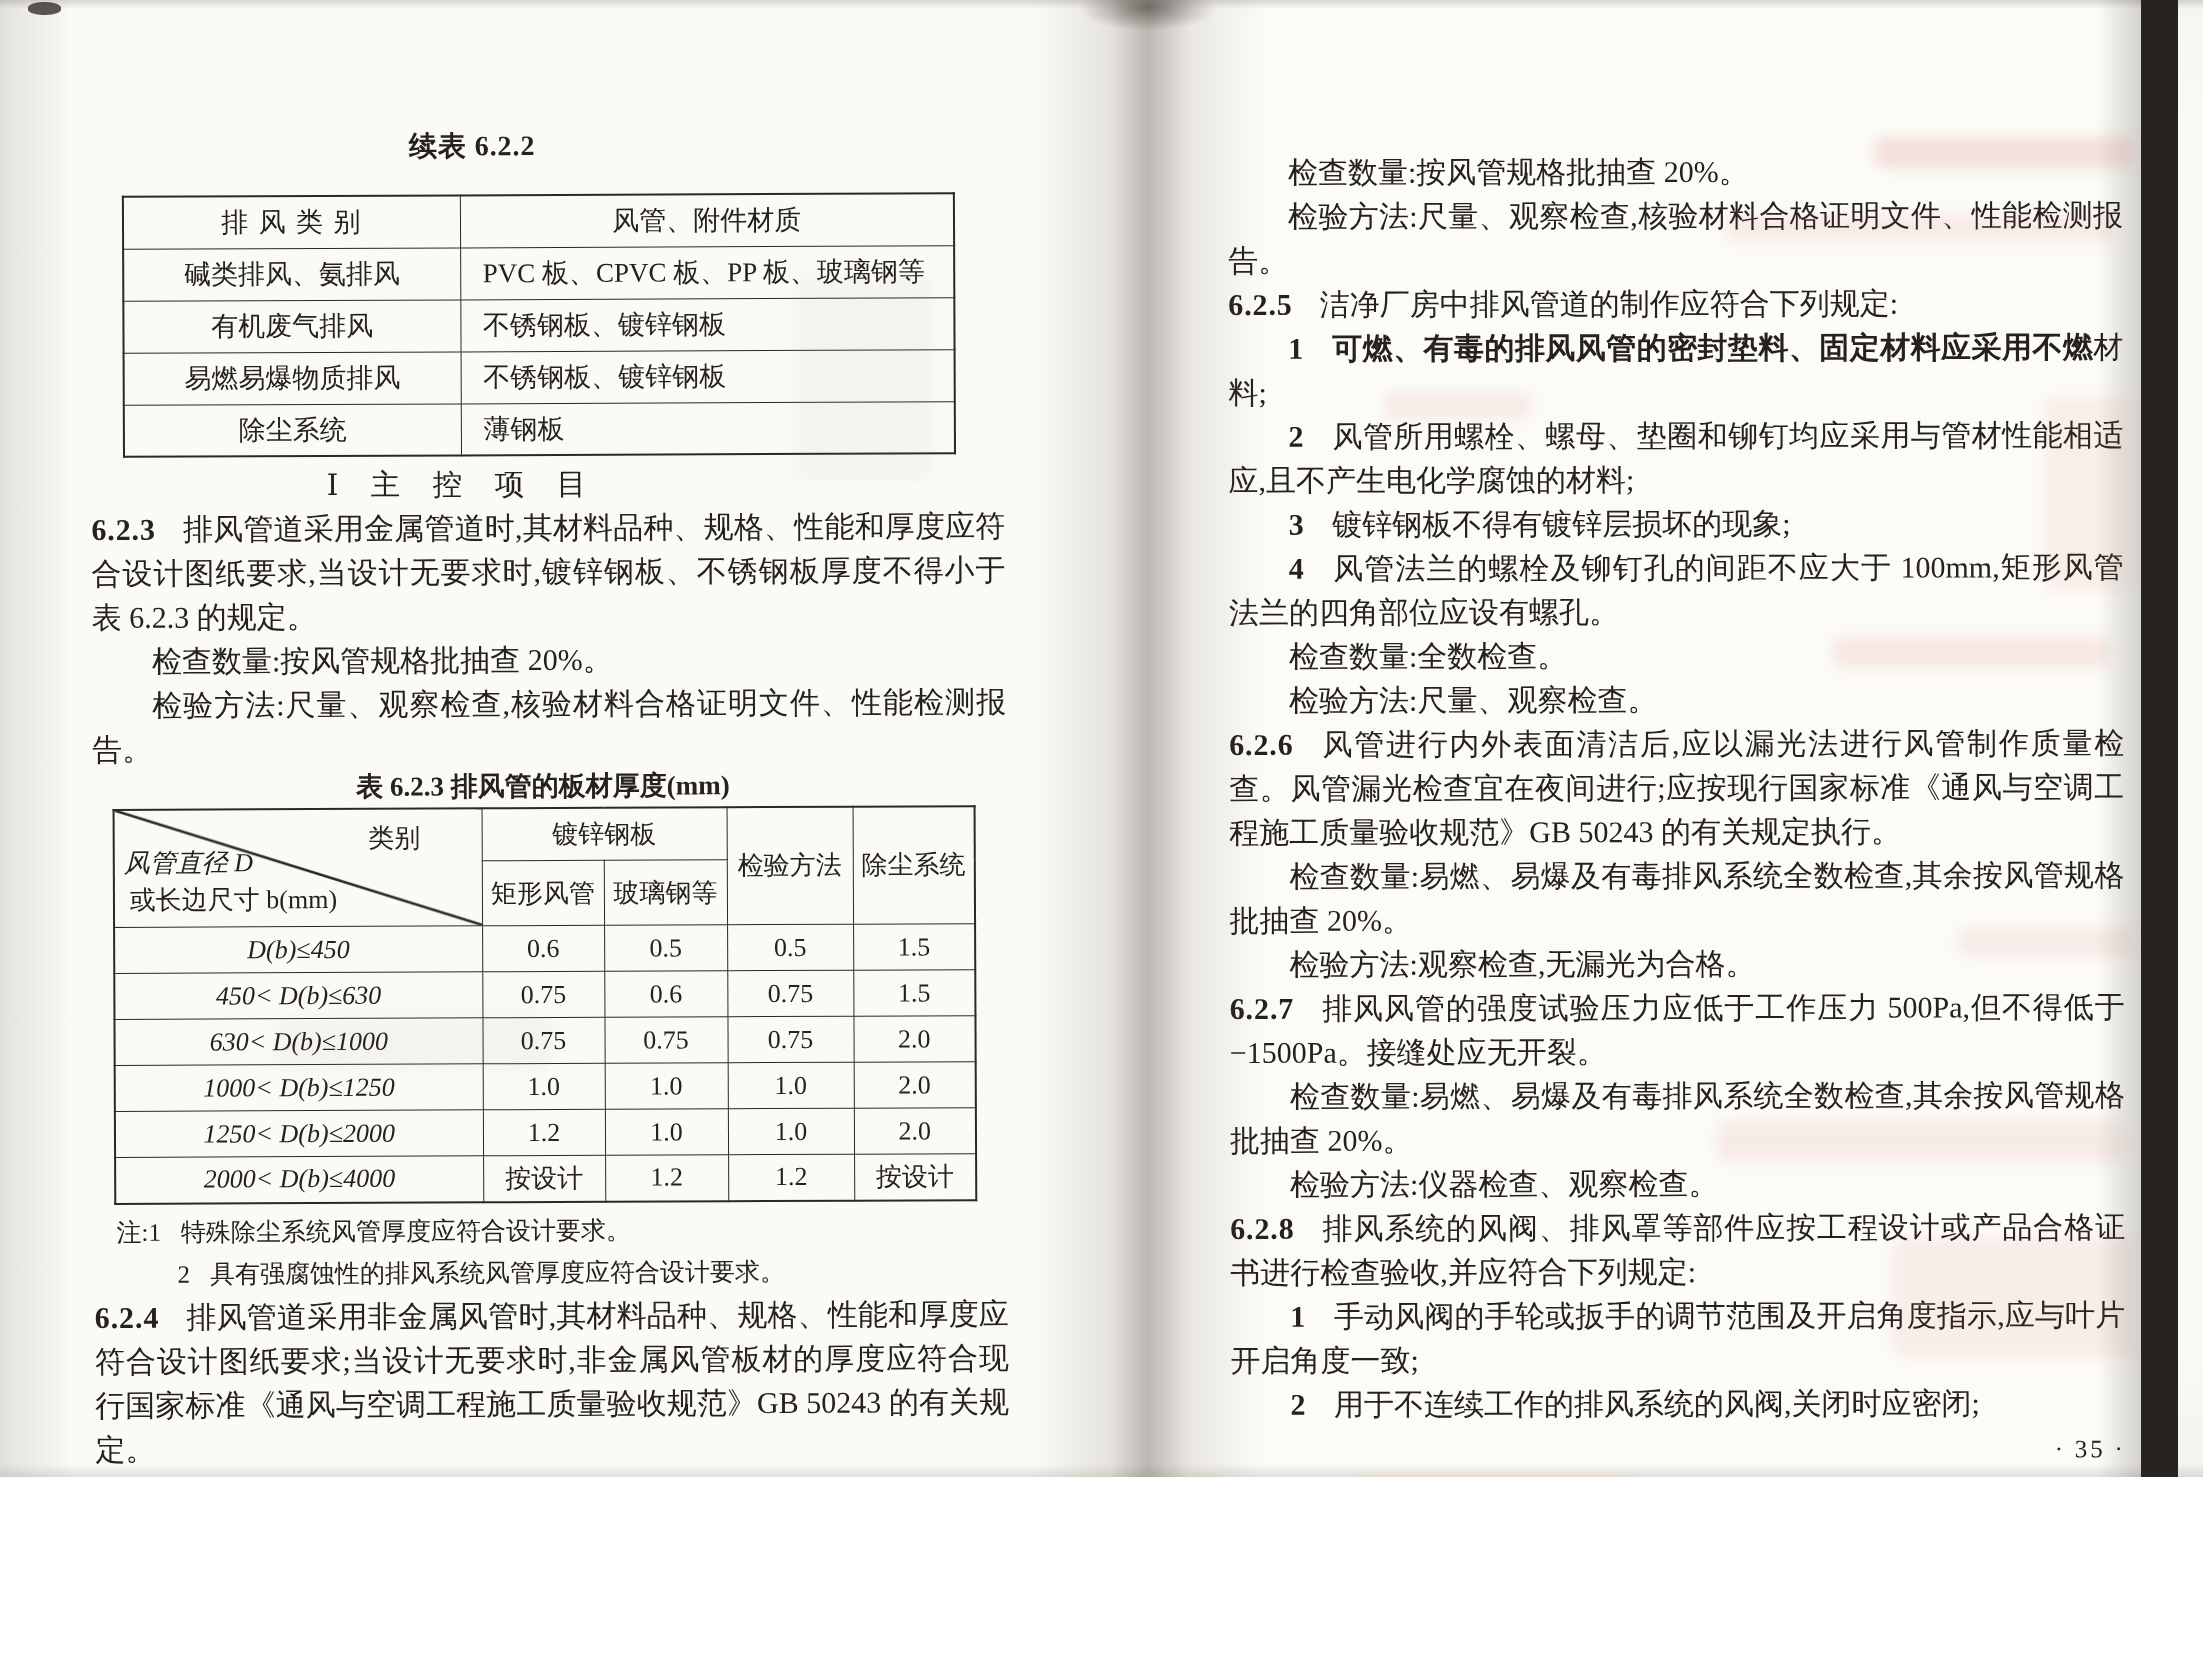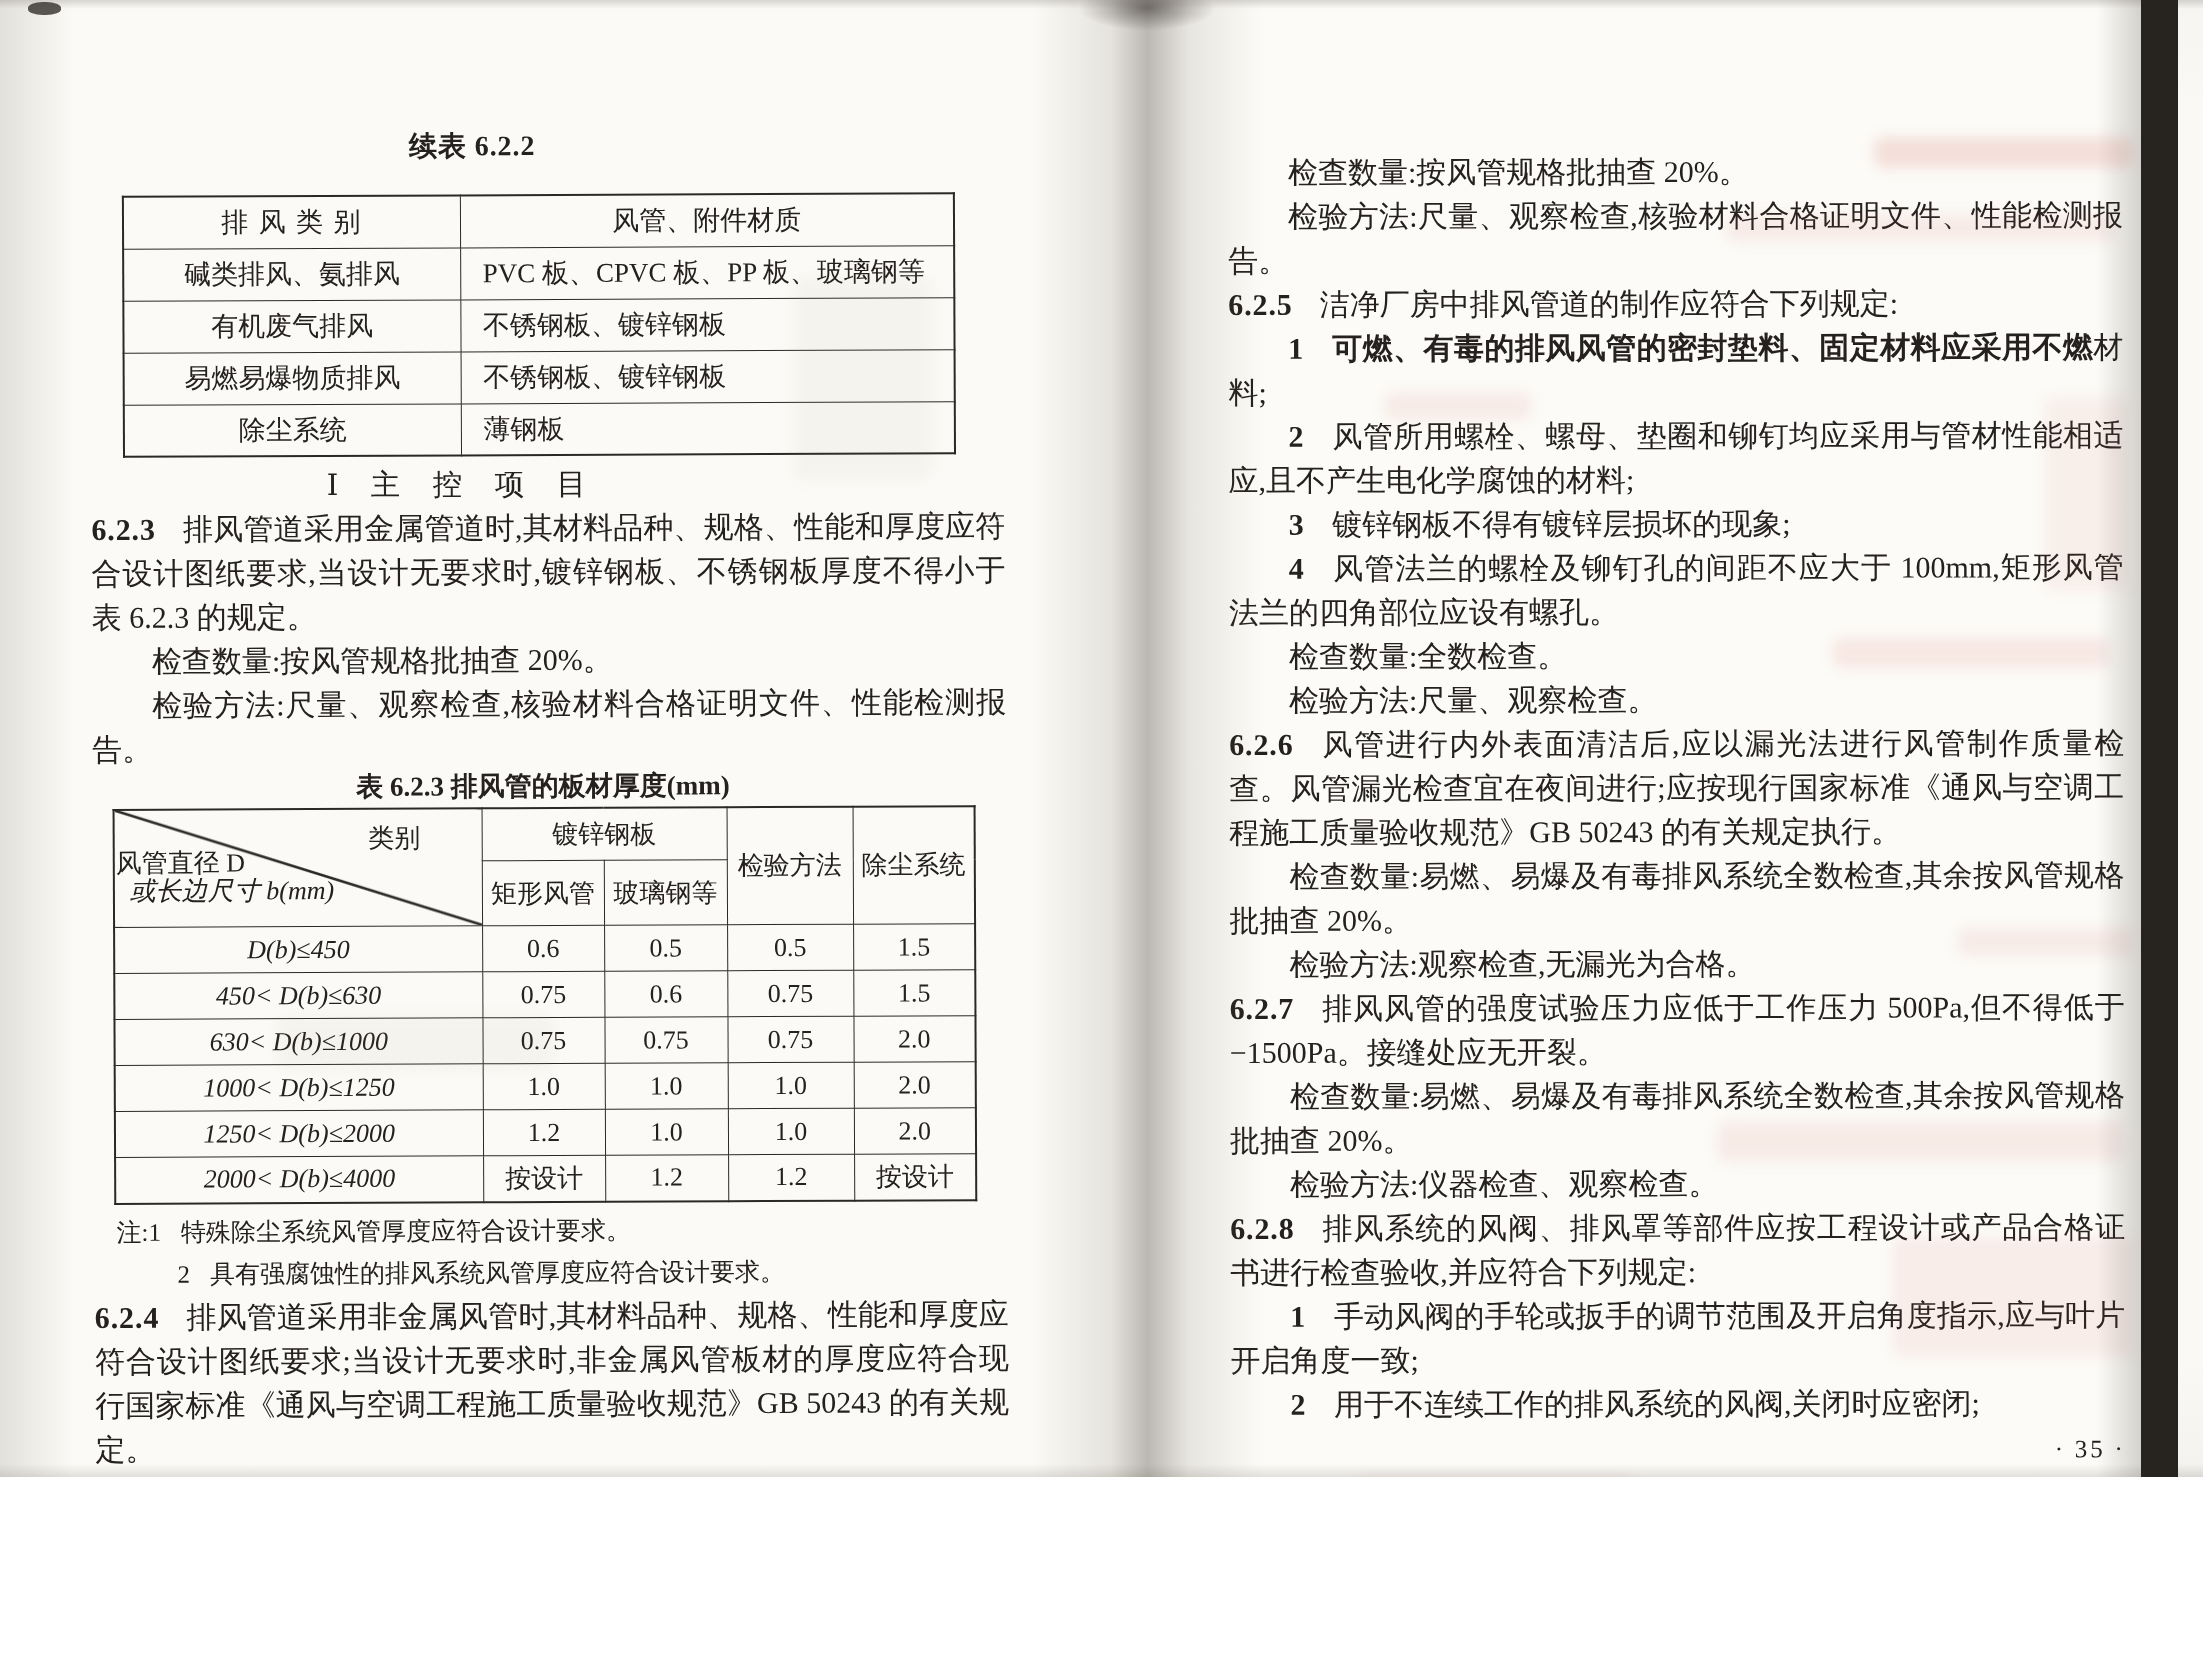--- a/index.html
+++ b/index.html
@@ -78,22 +78,22 @@
   .t2 td { border:1.8px solid #2b2927; text-align:center; padding:0 3.7px; }
   .t2 .h1 td { height:53px; }
   .t2 .h2 td { height:65px; }
   .t2 .dr td { height:46px; }
   .t2 td.range { font-style:italic; }
   .diag { position:relative;
     background:linear-gradient(to top right,
       rgba(0,0,0,0) calc(50% - 1.5px), #2b2927 calc(50% - 0.4px),
       #2b2927 calc(50% + 1.1px), rgba(0,0,0,0) calc(50% + 2.2px)); }
   .diag .d-top { position:absolute; top:11px; right:61px; }
-  .diag .d-b1  { position:absolute; bottom:46px; left:1px; }
-  .diag .d-b2  { position:absolute; bottom:18px;  left:14.8px; font-style:italic; }
+  .diag .d-b1  { position:absolute; bottom:46px; left:9px; font-style:italic; }
+  .diag .d-b2  { position:absolute; bottom:9px;  left:14.8px; }
 
   .notes { margin-top:7.4px; font-size:25px; line-height:42px; margin-left:22px; }
   .note-label { margin-right:0.8em; }
   .note2 { padding-left:61px; }
   .note2 .note-num { margin-right:0.8em; }
 
   .pagenum { font-size:25px; line-height:39px; letter-spacing:2.8px; }
   .pagenum-right { text-align:right; margin-top:3.7px; }
   .pagenum-left { margin-top:0px; }
 </style>

